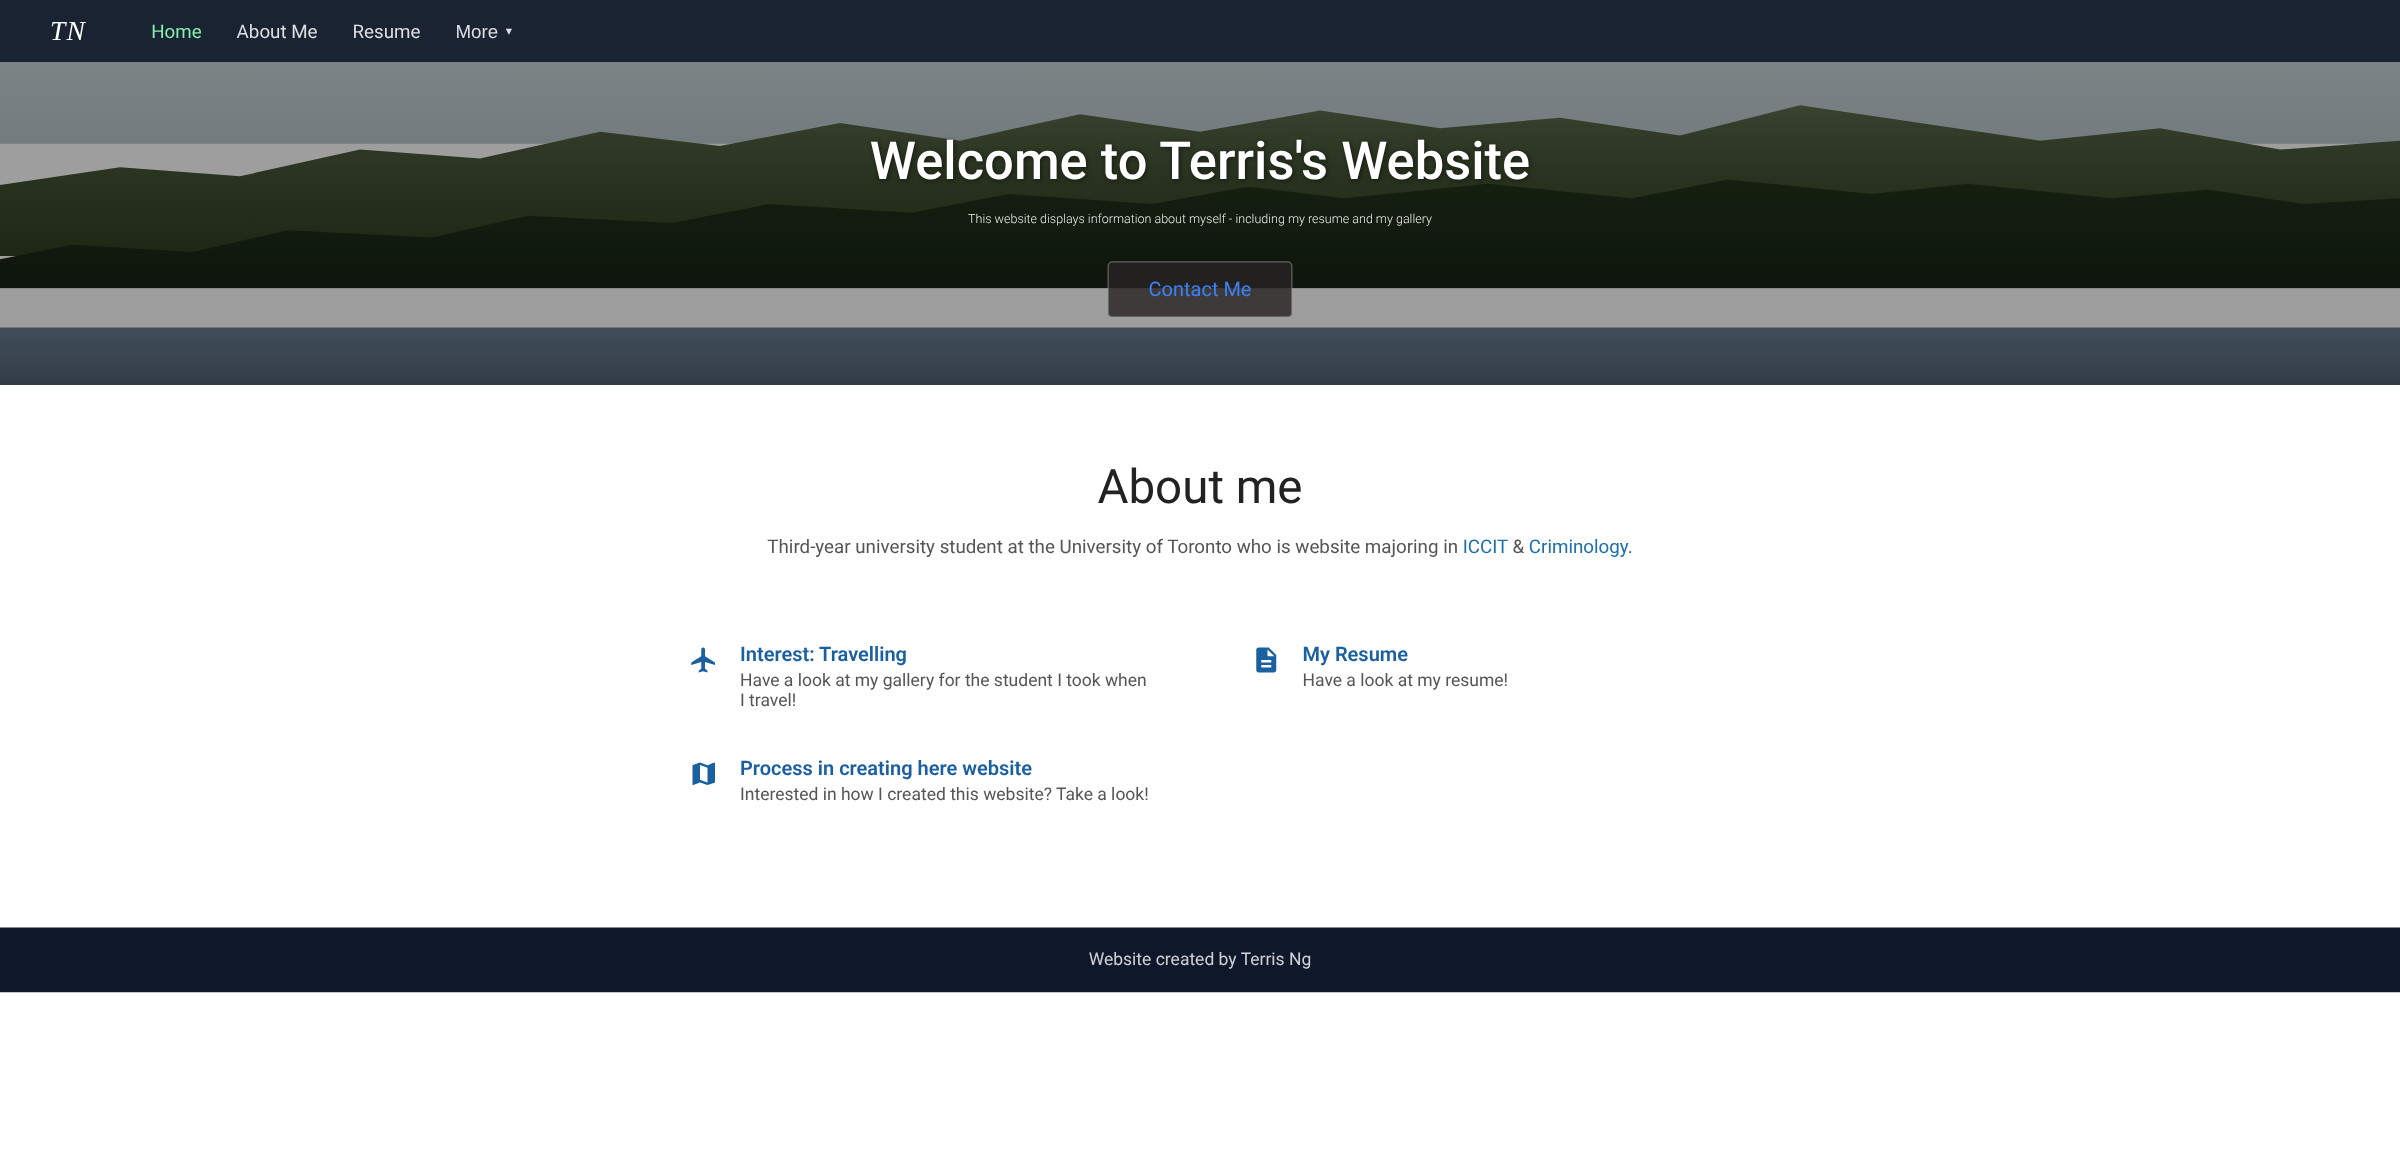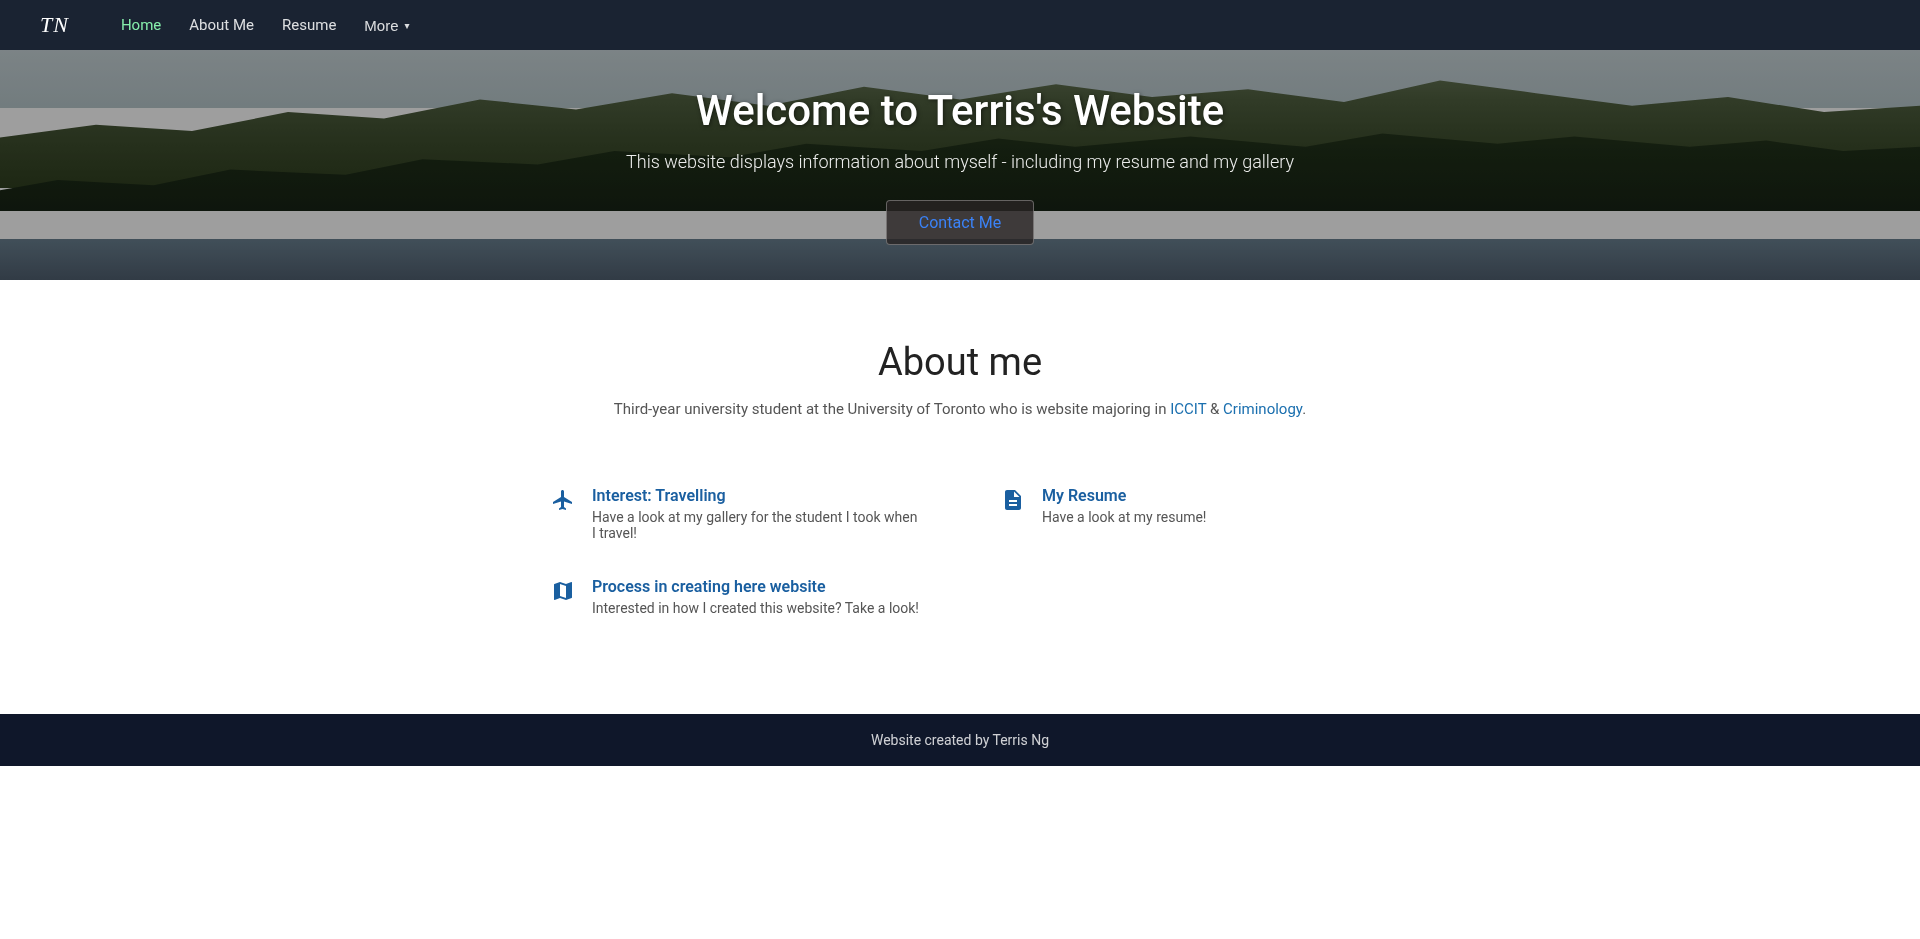--- a/index.html
+++ b/index.html
@@ -62,21 +62,21 @@
 
     .dropdown-arrow {
       font-size: 10px;
       margin-left: 2px;
     }
 
     
     .hero {
       position: relative;
       width: 100%;
-      height: 230px;
+      height: 258px;
       overflow: hidden;
       display: flex;
       align-items: center;
       justify-content: center;
     }
 
     .hero-mountains-back {
       position: absolute;
       bottom: 40%;
       left: 0;
@@ -138,21 +138,21 @@
     }
 
     .hero-title {
       font-size: 42px;
       font-weight: 500;
       margin-bottom: 16px;
       text-shadow: 1px 1px 4px rgba(0,0,0,0.5);
     }
 
     .hero-subtitle {
-      font-size: 18px;
+      font-size: 10px;
       margin-bottom: 28px;
       font-weight: 300;
       opacity: 0.92;
     }
 
     .hero-btn {
       background: rgba(40,35,35,0.82);
       color: #3b82f6;
       border: 1px solid rgba(255,255,255,0.3);
       padding: 12px 32px;

